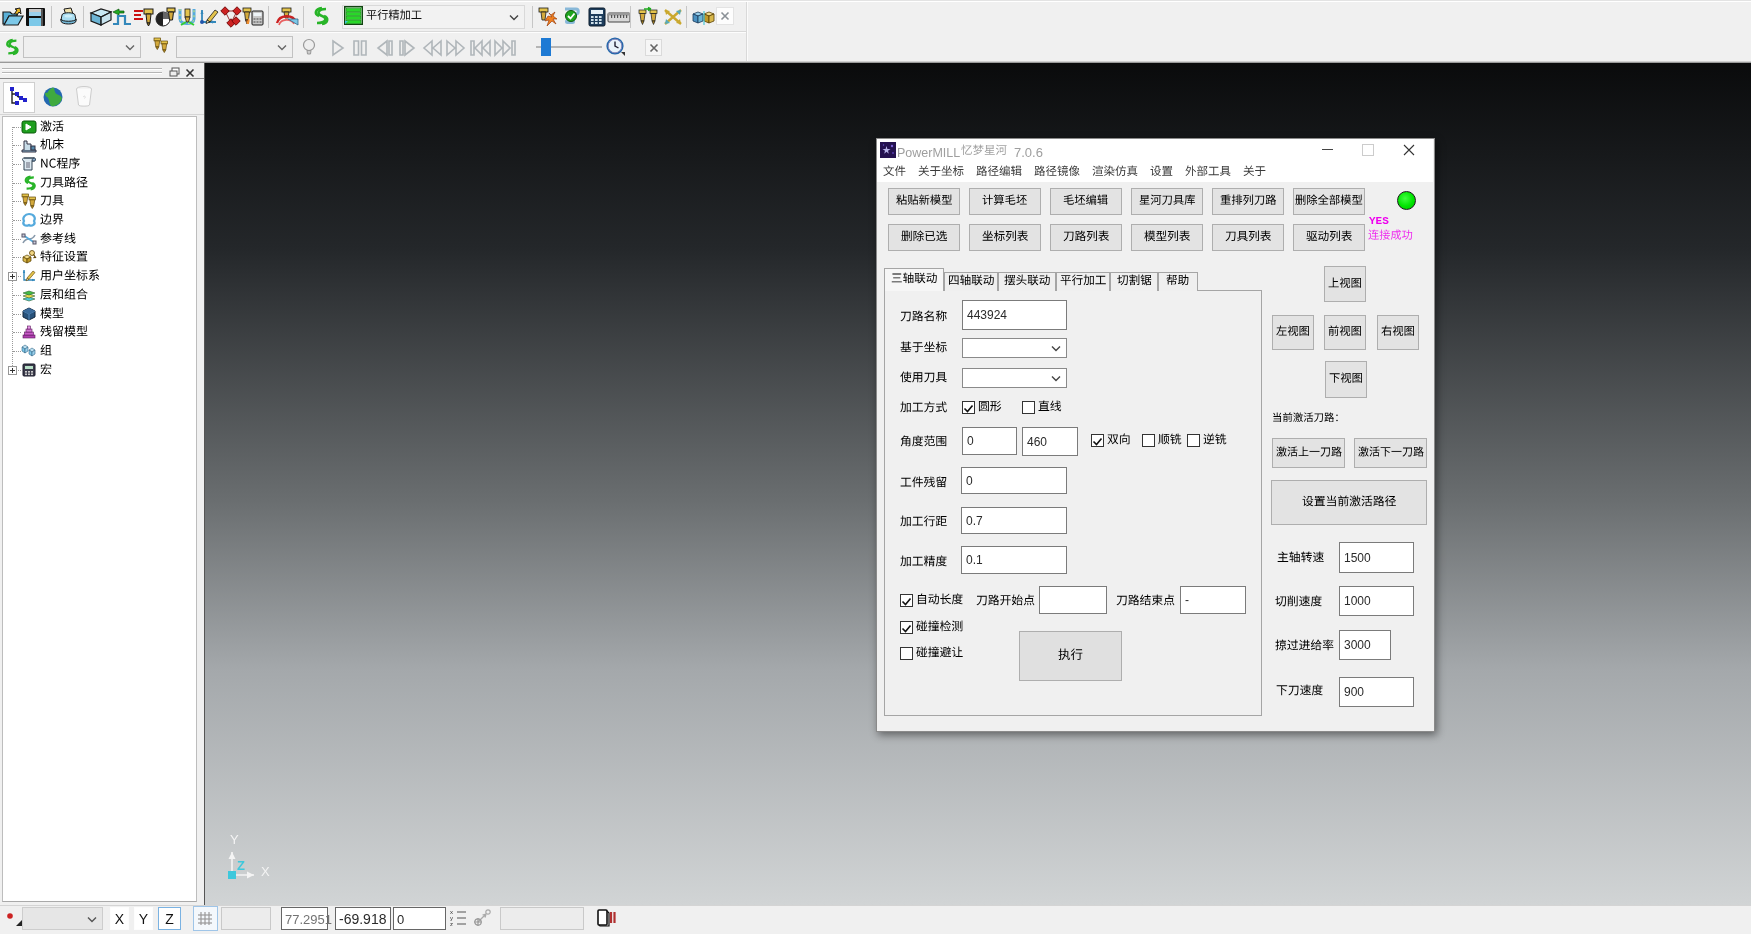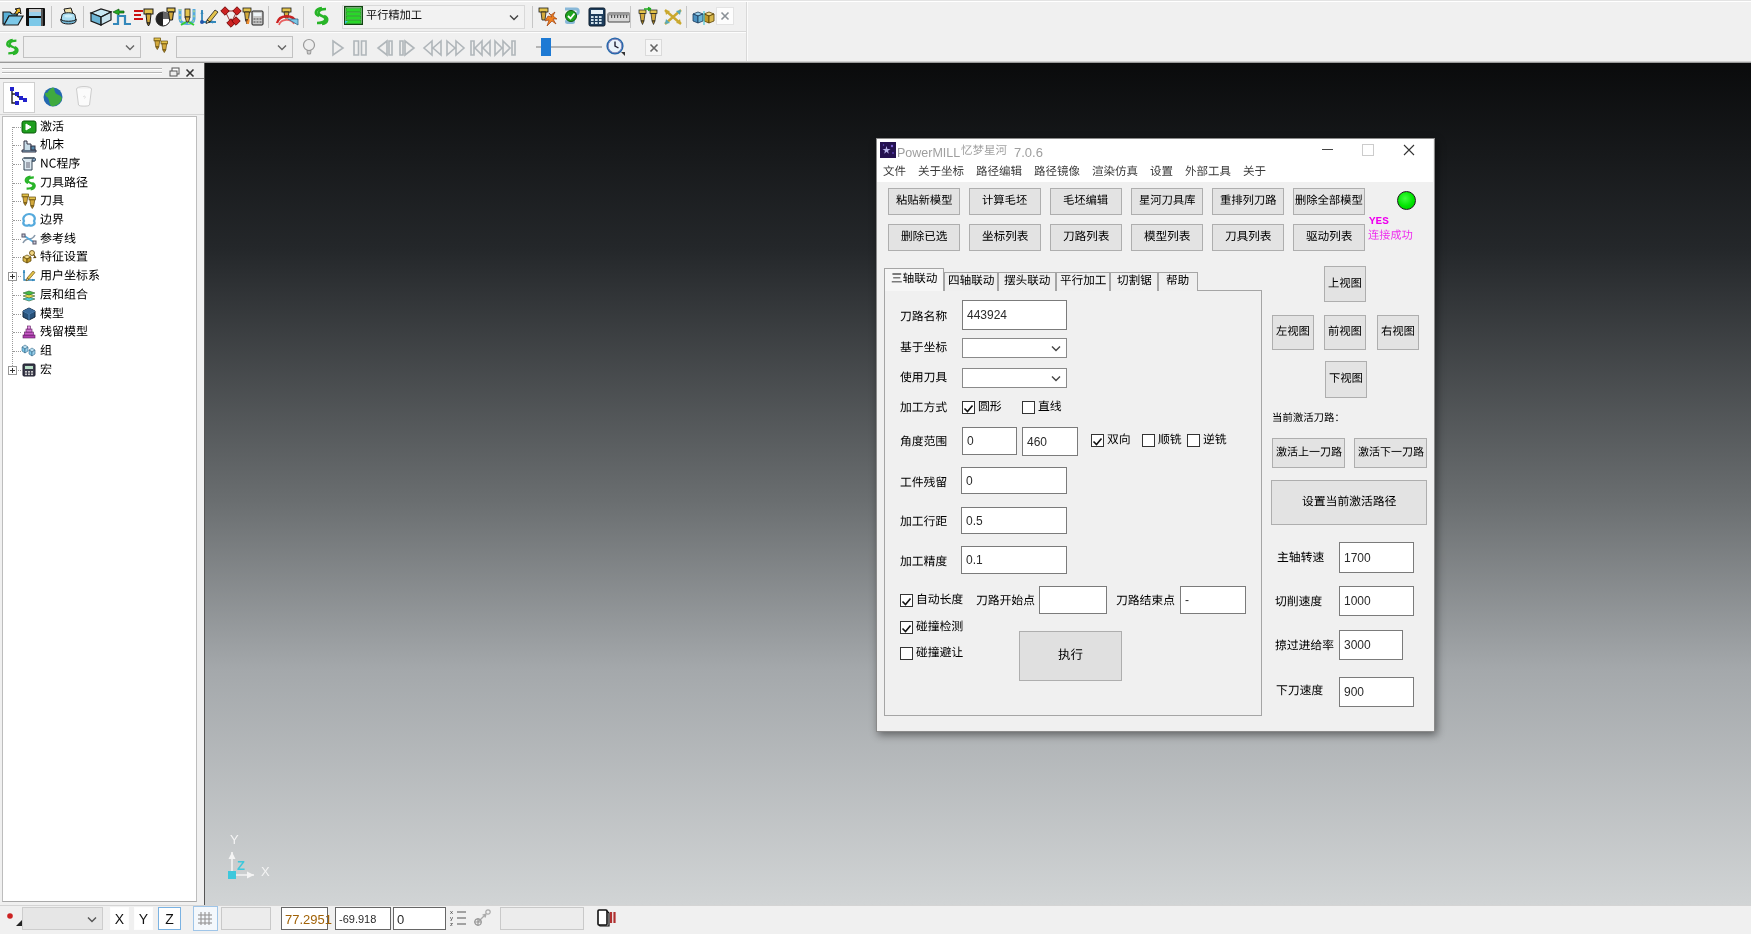--- a/index.html
+++ b/index.html
@@ -843,24 +843,24 @@
       <path d="M6 3 V16" stroke="#999" stroke-width="1.2"></path>
       <path d="M10 3 V16" stroke="#999" stroke-width="1.2"></path>
       <path d="M14 3 V16" stroke="#999" stroke-width="1.2"></path>
       <path d="M3 6 H17" stroke="#999" stroke-width="1.2"></path>
       <path d="M3 10 H17" stroke="#999" stroke-width="1.2"></path>
       <path d="M3 14 H17" stroke="#999" stroke-width="1.2"></path>
     </svg>
   </div>
 <div class="ab" style="left:221px;top:907px;width:50px;height:23px;background:#ececec;border:1px solid #c9c9c9;"></div>
 <div class="ab" style="left:281px;top:907px;width:47px;height:23px;background:#fff;border:1px solid #666;">
-    <div style="position:absolute;left:3px;top:50%;transform:translateY(-50%);font-size:13px;color:#a16207;white-space:nowrap">77.2951</div>
+    <div style="position:absolute;left:3px;top:50%;transform:translateY(-50%);font-size:13px;color:#737373;white-space:nowrap">77.2951</div>
   </div>
 <div class="ab" style="left:335px;top:907px;width:56px;height:23px;background:#fff;border:1px solid #666;">
-    <div style="position:absolute;left:3px;top:50%;transform:translateY(-50%);font-size:11px;color:#2a2a2a;white-space:nowrap">-69.918</div>
+    <div style="position:absolute;left:3px;top:50%;transform:translateY(-50%);font-size:14px;color:#2a2a2a;white-space:nowrap">-69.918</div>
   </div>
 <div class="ab" style="left:393px;top:907px;width:53px;height:23px;background:#fff;border:1px solid #666;">
     <div style="position:absolute;left:3px;top:50%;transform:translateY(-50%);font-size:13px;color:#2a2a2a;white-space:nowrap">0</div>
   </div>
 <div class="ab" style="left:449px;top:908px;">
     <svg width="20" height="20" viewBox="0 0 20 20" style="display:block;overflow:visible">
       <g font-family="Liberation Sans" font-size="6" fill="#333">
         <text x="1" y="6">x</text>
         <text x="1" y="12">y</text>
         <text x="1" y="18">z</text>
@@ -1341,21 +1341,21 @@
     <svg width="48" height="15" style="overflow:visible;display:block" viewBox="0 0 48 15">
       <g fill="#000" transform="translate(0,10.38) scale(0.01180,-0.01180)">
         <use href="#g52a0" x="0"></use>
         <use href="#g5de5" x="1000"></use>
         <use href="#g884c" x="2000"></use>
         <use href="#g8ddd" x="3000"></use>
       </g>
     </svg>
   </div>
 <div class="ab" style="left:961px;top:507px;width:106px;height:27px;background:#fff;border:1px solid #7b7b7b;">
-    <div style="position:absolute;left:4px;top:50%;transform:translateY(-50%);font-size:12px;color:#2a2a2a;white-space:nowrap">0.5</div>
+    <div style="position:absolute;left:4px;top:50%;transform:translateY(-50%);font-size:12px;color:#2a2a2a;white-space:nowrap">0.7</div>
   </div>
 <div class="ab" style="left:900px;top:555px;">
     <svg width="48" height="15" style="overflow:visible;display:block" viewBox="0 0 48 15">
       <g fill="#000" transform="translate(0,10.38) scale(0.01180,-0.01180)">
         <use href="#g52a0" x="0"></use>
         <use href="#g5de5" x="1000"></use>
         <use href="#g7cbe" x="2000"></use>
         <use href="#g5ea6" x="3000"></use>
       </g>
     </svg>
@@ -1545,21 +1545,21 @@
     <svg width="48" height="15" style="overflow:visible;display:block" viewBox="0 0 48 15">
       <g fill="#000" transform="translate(0,10.38) scale(0.01180,-0.01180)">
         <use href="#g4e3b" x="0"></use>
         <use href="#g8f74" x="1000"></use>
         <use href="#g8f6c" x="2000"></use>
         <use href="#g901f" x="3000"></use>
       </g>
     </svg>
   </div>
 <div class="ab" style="left:1339px;top:542px;width:75px;height:31px;background:#fff;border:1px solid #7b7b7b;">
-    <div style="position:absolute;left:4px;top:50%;transform:translateY(-50%);font-size:12px;color:#2a2a2a;white-space:nowrap">1700</div>
+    <div style="position:absolute;left:4px;top:50%;transform:translateY(-50%);font-size:12px;color:#2a2a2a;white-space:nowrap">1500</div>
   </div>
 <div class="ab" style="left:1275px;top:595px;">
     <svg width="48" height="15" style="overflow:visible;display:block" viewBox="0 0 48 15">
       <g fill="#000" transform="translate(0,10.38) scale(0.01180,-0.01180)">
         <use href="#g5207" x="0"></use>
         <use href="#g524a" x="1000"></use>
         <use href="#g901f" x="2000"></use>
         <use href="#g5ea6" x="3000"></use>
       </g>
     </svg>
@@ -1571,21 +1571,21 @@
     <svg width="60" height="15" style="overflow:visible;display:block" viewBox="0 0 60 15">
       <g fill="#000" transform="translate(0,10.38) scale(0.01180,-0.01180)">
         <use href="#g63a0" x="0"></use>
         <use href="#g8fc7" x="1000"></use>
         <use href="#g8fdb" x="2000"></use>
         <use href="#g7ed9" x="3000"></use>
         <use href="#g7387" x="4000"></use>
       </g>
     </svg>
   </div>
-<div class="ab" style="left:1339px;top:630px;width:64px;height:30px;background:#fff;border:1px solid #7b7b7b;">
+<div class="ab" style="left:1339px;top:630px;width:52px;height:30px;background:#fff;border:1px solid #7b7b7b;">
     <div style="position:absolute;left:4px;top:50%;transform:translateY(-50%);font-size:12px;color:#2a2a2a;white-space:nowrap">3000</div>
   </div>
 <div class="ab" style="left:1276px;top:684px;">
     <svg width="48" height="15" style="overflow:visible;display:block" viewBox="0 0 48 15">
       <g fill="#000" transform="translate(0,10.38) scale(0.01180,-0.01180)">
         <use href="#g4e0b" x="0"></use>
         <use href="#g5200" x="1000"></use>
         <use href="#g901f" x="2000"></use>
         <use href="#g5ea6" x="3000"></use>
       </g>

